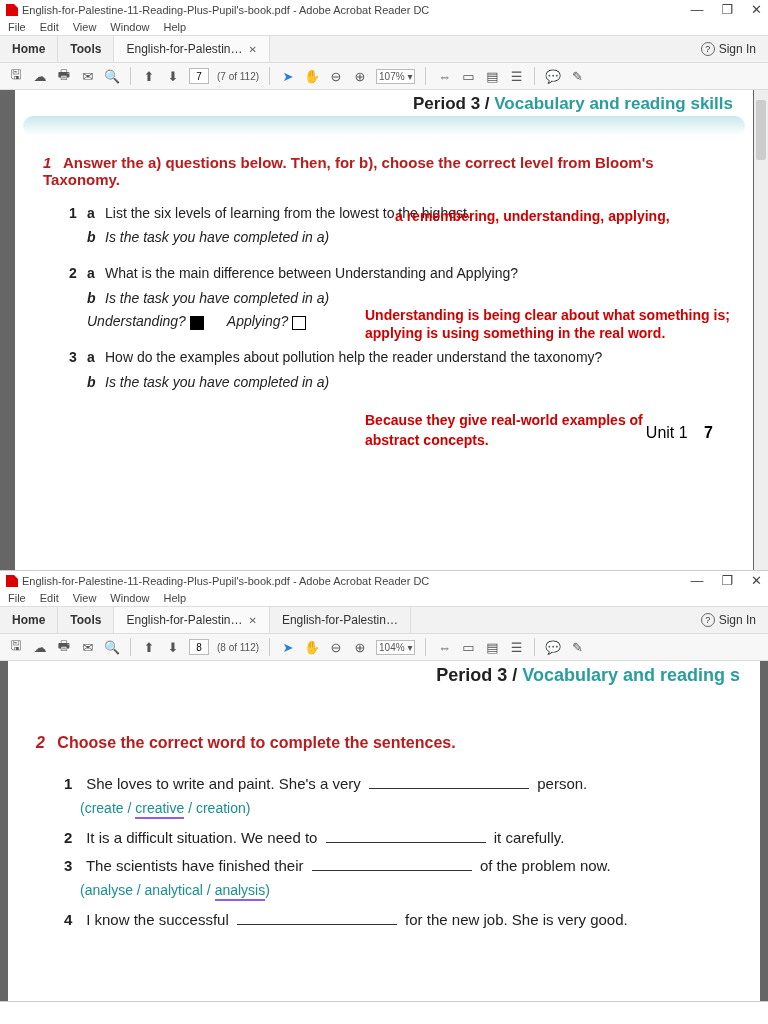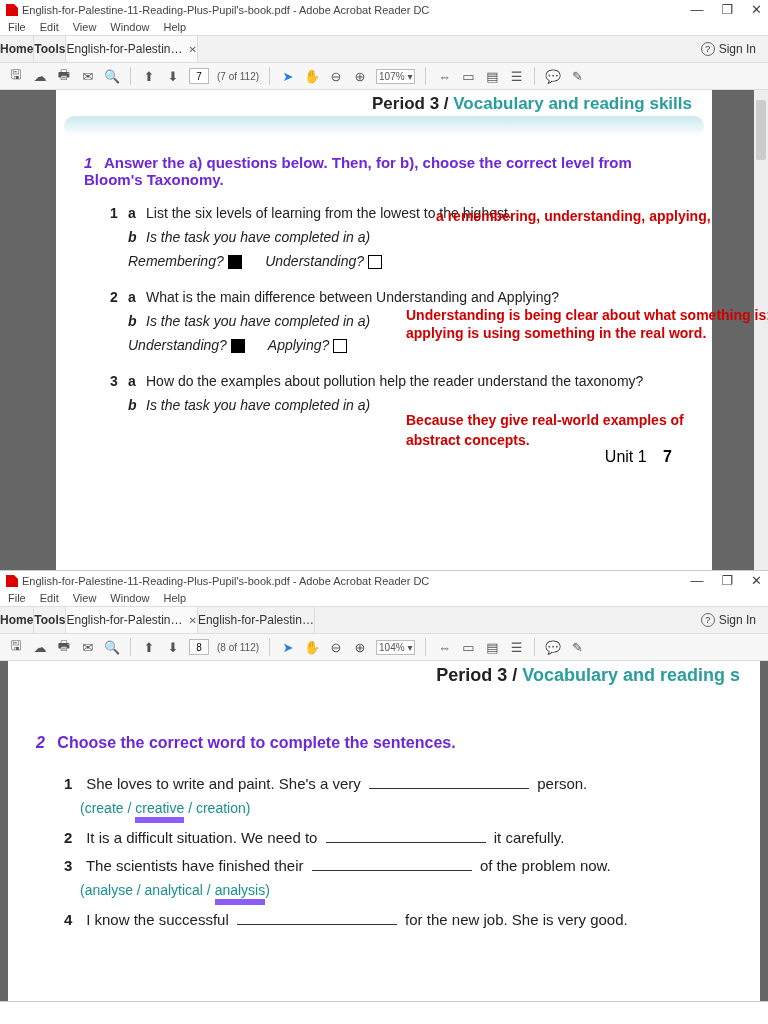--- a/index.html
+++ b/index.html
@@ -5,21 +5,21 @@
   * { box-sizing: border-box; margin: 0; padding: 0; }
   body { font-family: "Segoe UI", Arial, sans-serif; font-size: 11px; background: #fff; width: 768px; }
   .app-window { border-bottom: 1px solid #ccc; }
   .titlebar { display: flex; align-items: center; padding: 2px 6px; background: #fff; }
   .pdf-icon { width: 12px; height: 12px; background: #d00; margin-right: 4px; position: relative; }
   .pdf-icon::after { content: ""; position: absolute; right: 0; top: 0; border-style: solid; border-width: 0 4px 4px 0; border-color: transparent #fff transparent transparent; }
   .title-text { flex: 1; font-size: 11px; color: #444; }
   .win-controls { display: flex; gap: 18px; font-size: 13px; color: #444; }
   .menubar { display: flex; gap: 14px; padding: 2px 8px; font-size: 11px; color: #444; }
   .tabbar { display: flex; align-items: center; background: #f2f2f2; border-top: 1px solid #ddd; border-bottom: 1px solid #ddd; }
-  .tab { padding: 6px 0; font-size: 12px; color: #333; border-right: 1px solid #ddd; display: flex; align-items: center; gap: 6px; }
+  .tab { padding: 6px 12px; font-size: 12px; color: #333; border-right: 1px solid #ddd; display: flex; align-items: center; gap: 6px; }
   .tab.home, .tab.tools { font-weight: 600; }
   .tab.doc { background: #fafafa; }
   .tab .close-x { font-size: 10px; color: #666; }
   .signin { margin-left: auto; padding: 6px 12px; display: flex; align-items: center; gap: 4px; color: #333; font-size: 12px; }
   .circle-i { display: inline-block; width: 14px; height: 14px; border: 1px solid #666; border-radius: 50%; font-size: 9px; line-height: 12px; text-align: center; }
   .toolbar { display: flex; align-items: center; gap: 8px; padding: 4px 8px; background: #f7f7f7; border-bottom: 1px solid #ddd; color: #555; }
   .toolbar .sep { width: 1px; height: 18px; background: #ccc; margin: 0 2px; }
   .tool-icn { width: 16px; height: 16px; display: inline-flex; align-items: center; justify-content: center; font-size: 13px; color: #555; }
   .page-input { width: 20px; height: 16px; border: 1px solid #bbb; text-align: center; font-size: 10px; }
   .page-total { font-size: 10px; color: #555; }
@@ -27,37 +27,37 @@
   .page-area { background: #666; padding: 0; position: relative; }
   .scrollbar { position: absolute; right: 0; top: 0; width: 14px; height: 100%; background: #eee; }
   .scrollbar-thumb { position: absolute; left: 2px; width: 10px; background: #ccc; border-radius: 2px; }
   .paper { background: #fff; margin: 0 auto; position: relative; }
   .header-band { font-size: 17px; font-weight: 600; padding: 4px 20px 2px; }
   .header-band .period { color: #222; }
   .header-band .slash { color: #222; }
   .header-band .topic { color: #2a9d9d; }
   .band-gradient { height: 20px; background: linear-gradient(to bottom, rgba(120,200,210,0.4), rgba(255,255,255,0)); margin: 0 8px 18px; border-radius: 10px; }
   .content { padding: 0 28px 20px 28px; font-size: 14px; color: #222; position: relative; }
-  .instr { color: #6d28d9; font-weight: 700; font-size: 15px; margin-bottom: 14px; }
+  .instr { color: #b91c1c; font-weight: 700; font-size: 15px; margin-bottom: 14px; }
   .instr .num { font-style: italic; font-weight: 700; margin-right: 8px; }
   .q-row { margin-left: 26px; margin-bottom: 2px; line-height: 1.6; position: relative; }
   .q-num { display: inline-block; width: 18px; font-weight: 600; }
   .q-let { display: inline-block; width: 18px; font-weight: 600; }
   .q-sub { margin-left: 44px; line-height: 1.7; font-style: italic; }
   .cb-filled { display: inline-block; width: 14px; height: 14px; background: #000; vertical-align: middle; margin: 0 4px; }
   .cb-empty { display: inline-block; width: 14px; height: 14px; border: 1px solid #000; vertical-align: middle; margin: 0 4px; }
   .ans { color: #d00000; font-weight: 700; font-size: 14px; position: absolute; }
   .ans-italic { }
   .unit-footer { text-align: right; font-size: 16px; padding: 10px 40px 14px; font-weight: 400; }
   .unit-footer .pgnum { font-weight: 700; margin-left: 12px; }
   .content2 { padding: 10px 28px 10px 28px; font-size: 15px; color: #222; }
   .sentence { margin-left: 28px; margin-bottom: 4px; line-height: 1.6; }
   .blank { display: inline-block; border-bottom: 1px solid #333; width: 160px; height: 12px; vertical-align: baseline; margin: 0 4px; }
   .options { color: #1a8f8f; margin-left: 44px; font-size: 14px; margin-bottom: 10px; }
-  .underline-red { border-bottom: 6px solid #8b5cf6; padding-bottom: 1px; }
+  .underline-red { border-bottom: 2px solid #8b5cf6; padding-bottom: 1px; }
   .gap6 { height: 6px; }
   .gap12 { height: 12px; }
 </style>
 </head>
 <body>
 
 <div class="app-window">
   <div class="titlebar">
     <span class="pdf-icon"></span>
     <span class="title-text">English-for-Palestine-11-Reading-Plus-Pupil's-book.pdf - Adobe Acrobat Reader DC</span>
@@ -109,42 +109,37 @@
     <span class="tool-icn">▤</span>
     <span class="tool-icn">☰</span>
     <div class="sep"></div>
     <span class="tool-icn">💬</span>
     <span class="tool-icn">✎</span>
   </div>
   <div class="page-area" style="height:480px;">
     <div class="scrollbar">
         <div class="scrollbar-thumb" style="top:10px;height:60px;"></div>
       </div>
-    <div class="paper" style="width:656px;height:480px;">
+    <div class="paper" style="width:738px;height:480px;">
       <div class="header-band" style="text-align:right;">
         <span class="period">Period 3</span><span class="slash"> / </span><span class="topic">Vocabulary and reading skills</span>
       </div>
       <div class="band-gradient"></div>
       <div class="content">
         <div class="instr">
           <span class="num">1</span>
           <span>Answer the a) questions below. Then, for b), choose the correct level from Bloom's Taxonomy.</span>
         </div>
 
         <div class="q-row">
           <span class="q-num">1</span><span class="q-let">a</span><span>List the six levels of learning from the lowest to the highest.</span>
         </div>
         <div class="ans" style="left:380px;top:54px;">a remembering, understanding, applying,</div>
         <div class="q-sub">
           <span class="q-let">b</span><span>Is the task you have completed in a)</span>
-        </div>
-        <div class="q-sub">
-          <span>Remembering?</span><span class="cb-filled"></span>
-          &nbsp;&nbsp;&nbsp;
-          <span>Understanding?</span><span class="cb-empty"></span>
         </div>
         <div class="gap12"></div>
 
         <div class="q-row">
           <span class="q-num">2</span><span class="q-let">a</span><span>What is the main difference between Understanding and Applying?</span>
         </div>
         <div class="ans" style="left:350px;top:152px;width:370px;line-height:1.3;">
           <span>Understanding is being </span><span class="ans-italic">clear about what something is</span><span>; applying is </span><span class="ans-italic">using something in the real word</span><span>.</span>
         </div>
         <div class="q-sub">

